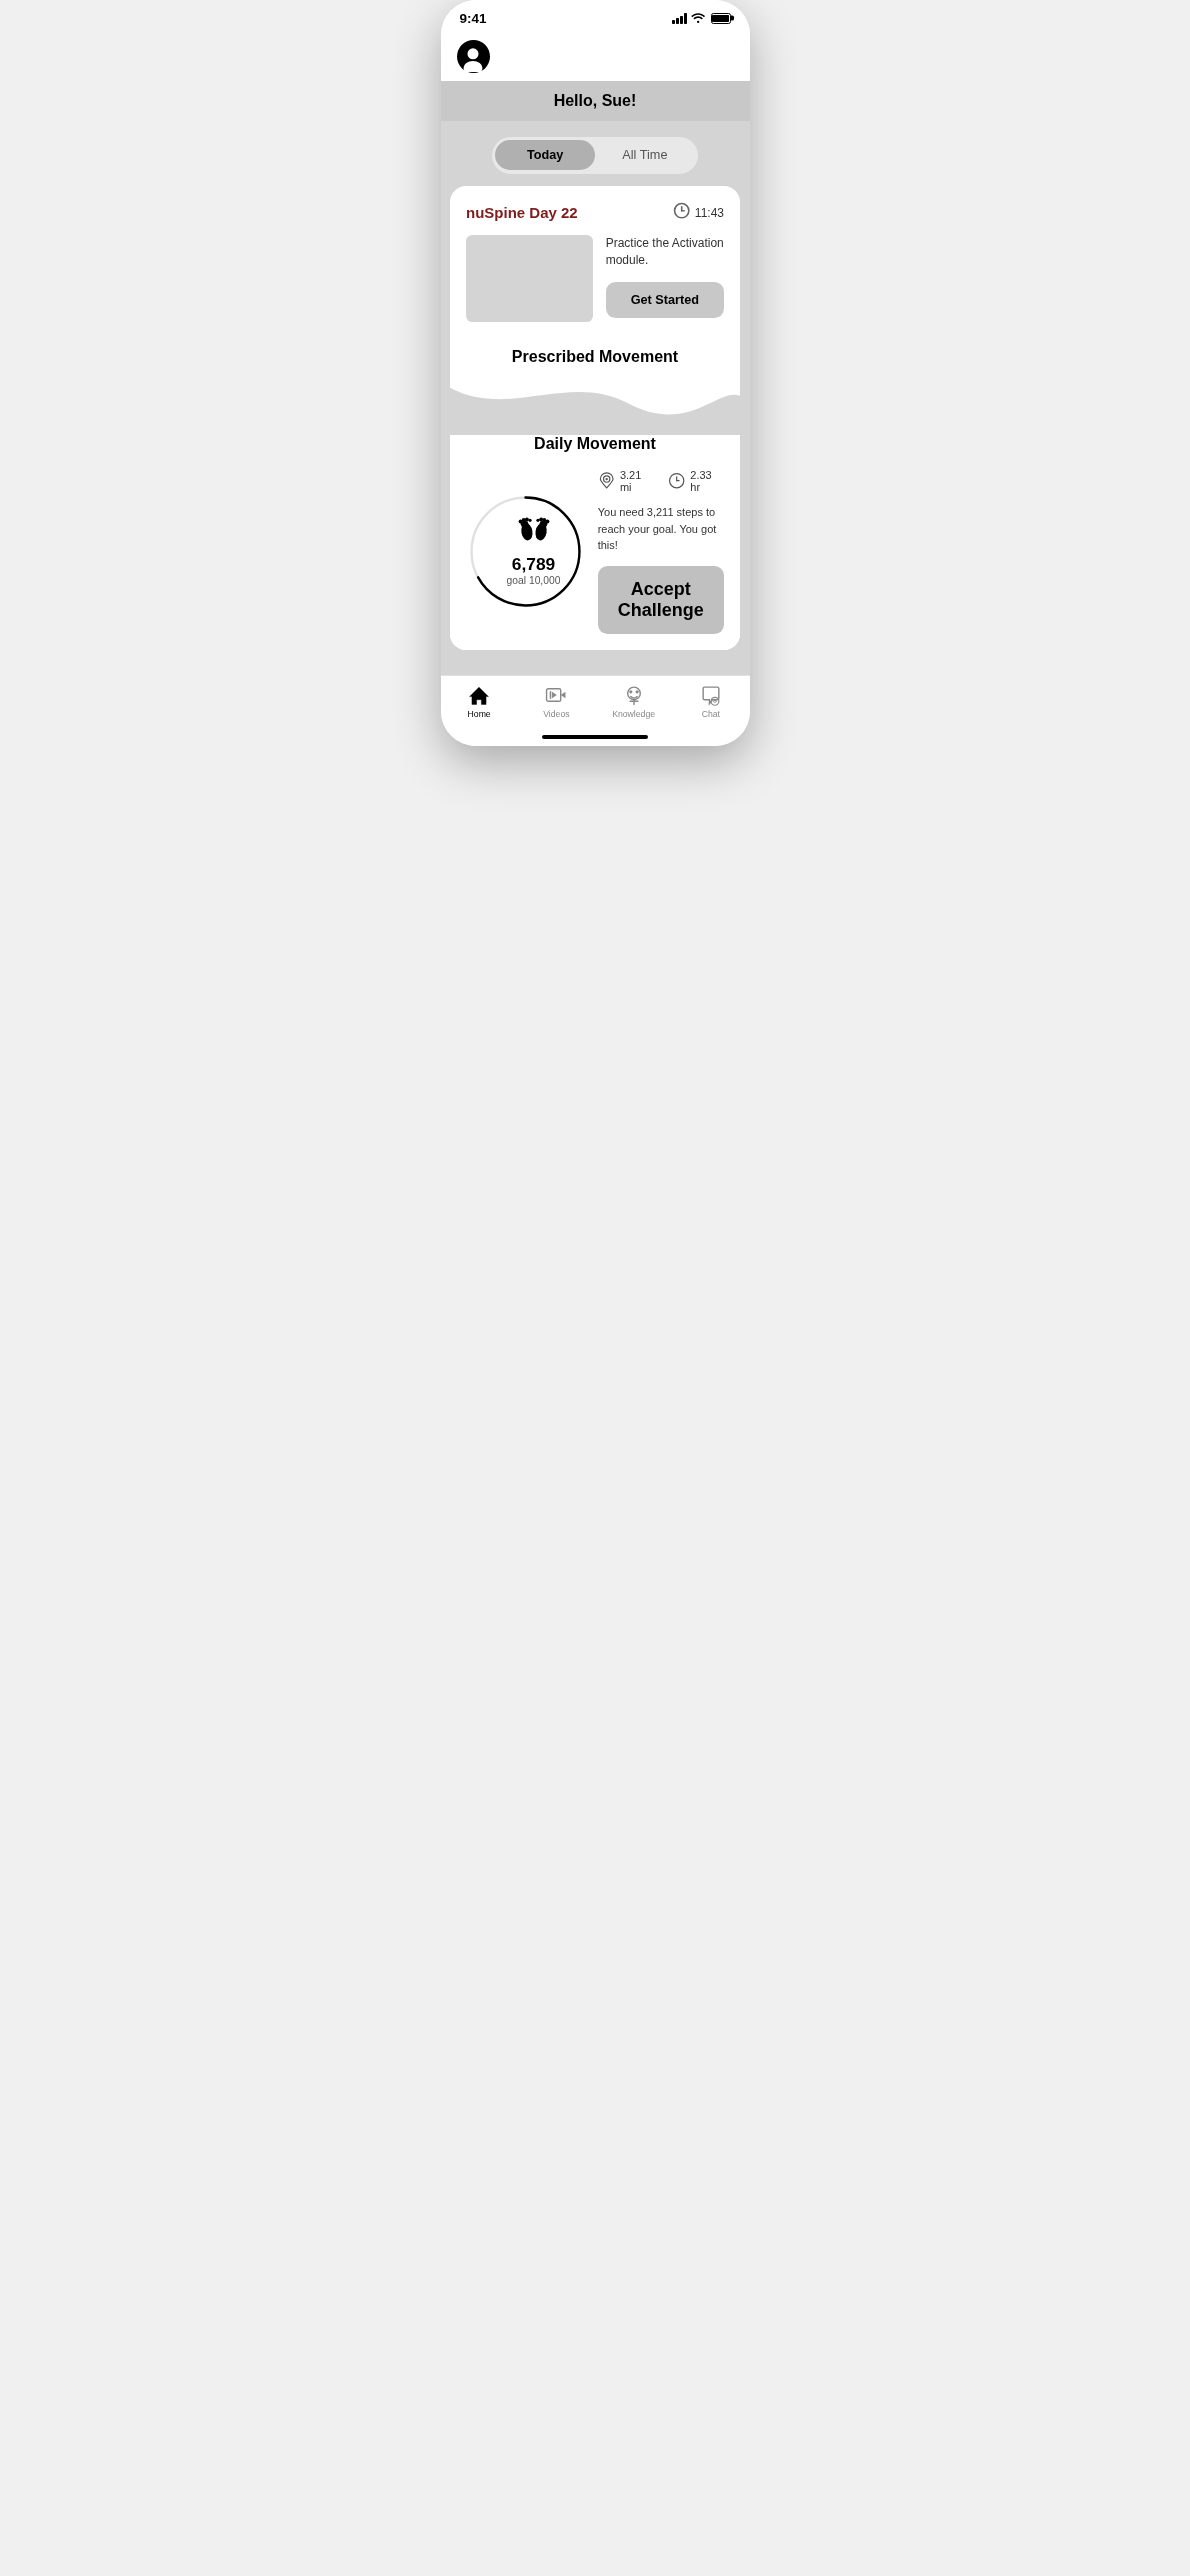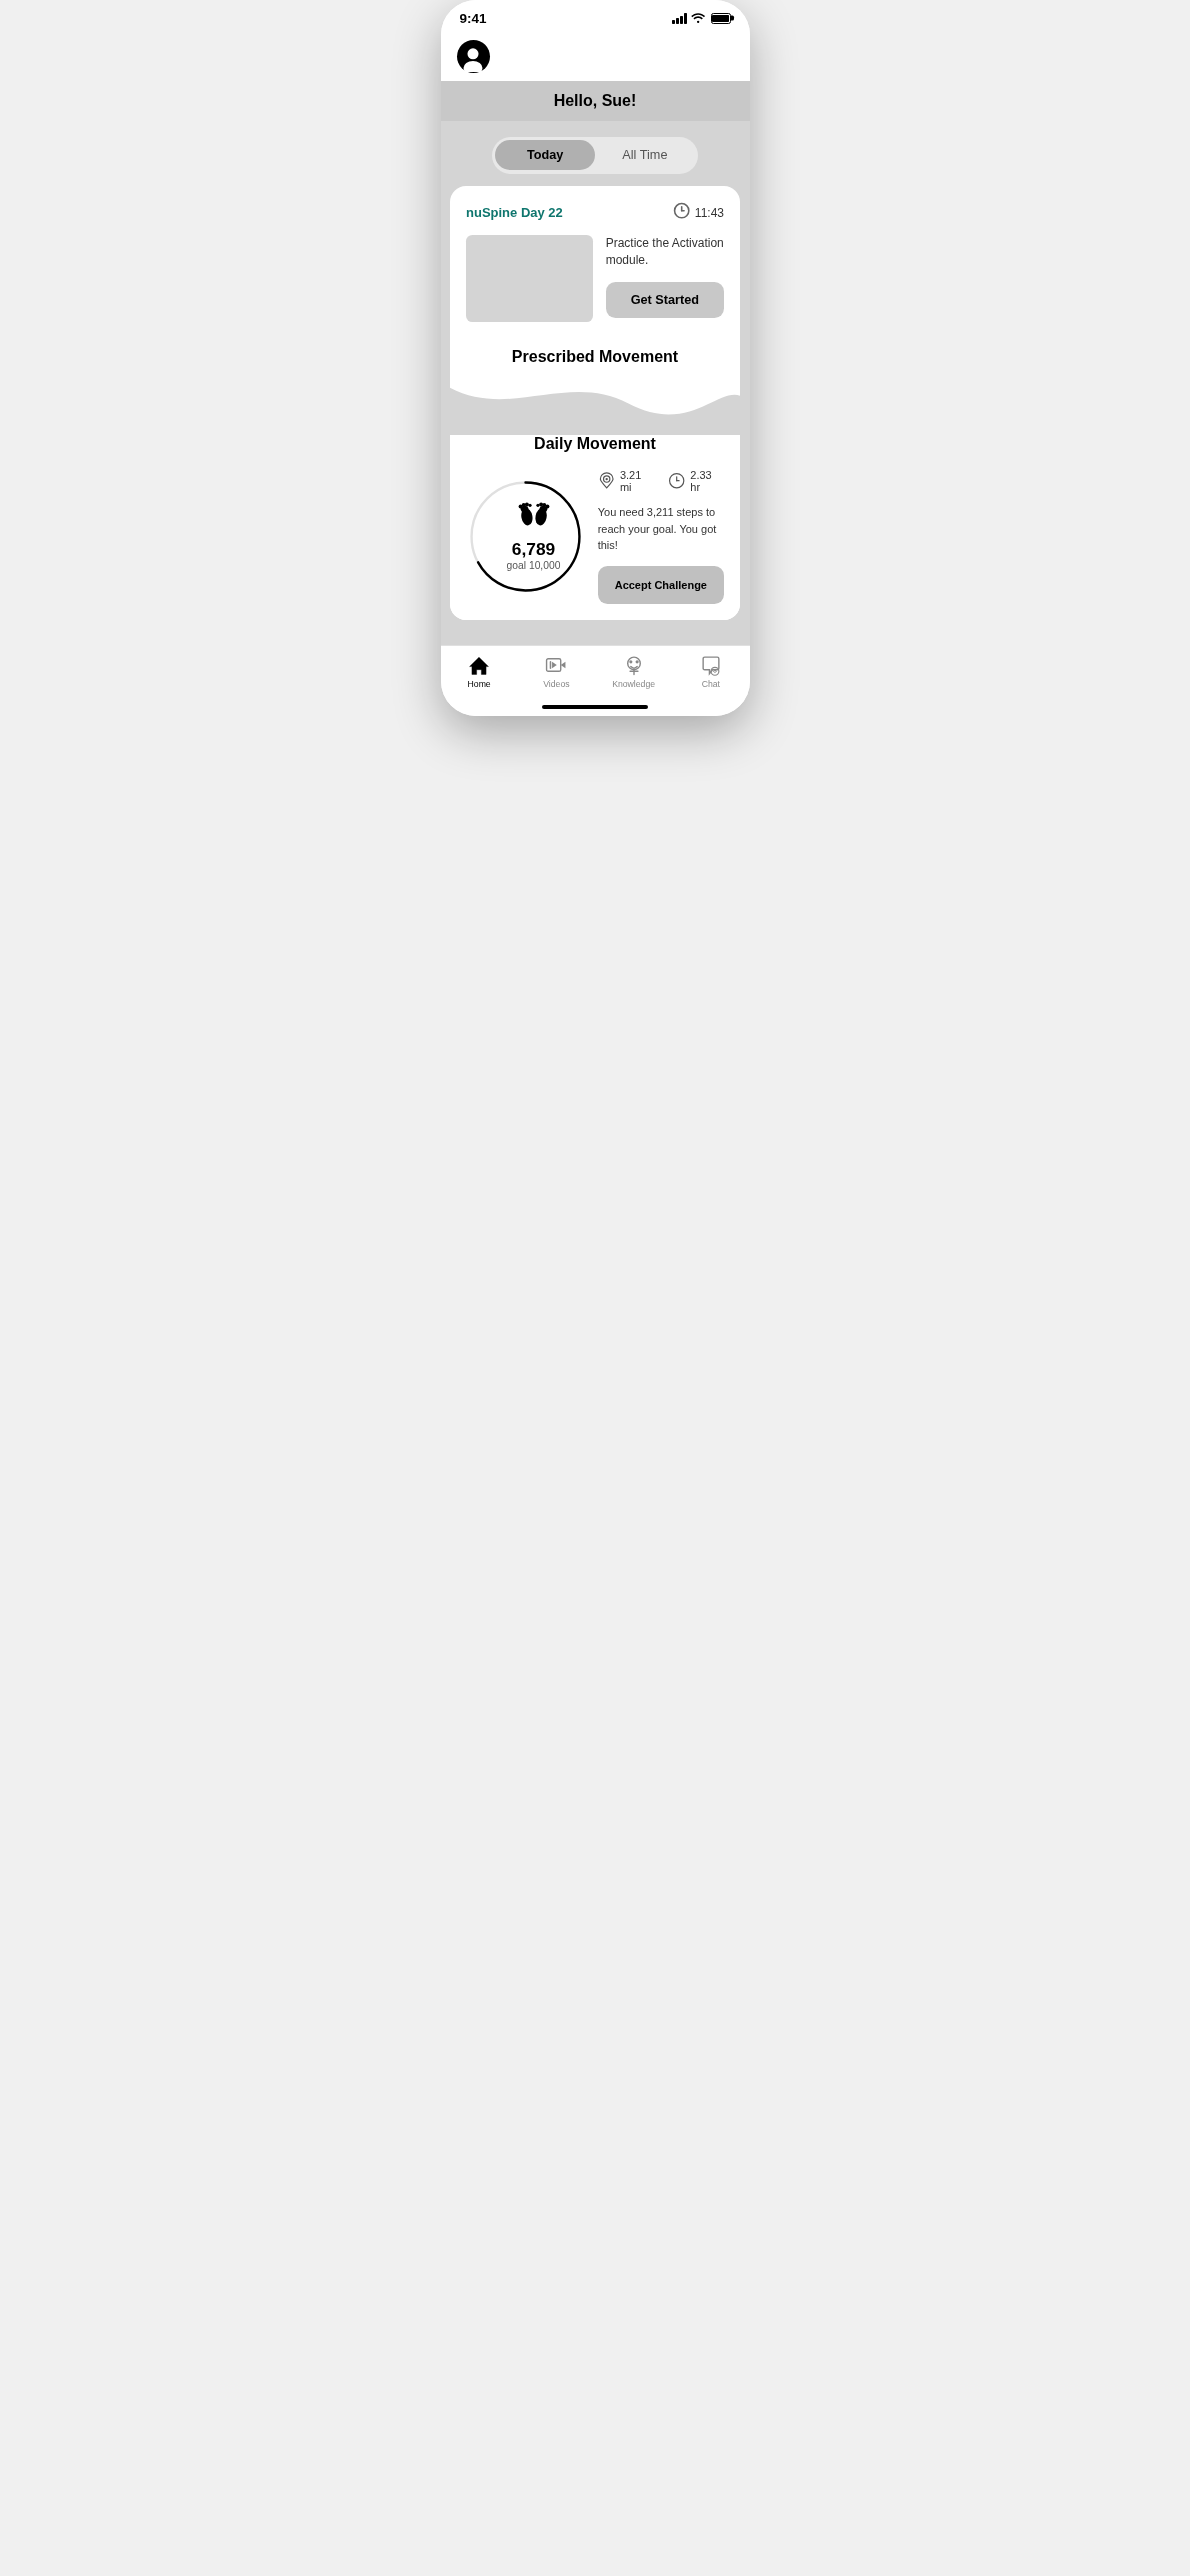--- a/index.html
+++ b/index.html
@@ -181,23 +181,23 @@
     }
 
     .card-header {
       display: flex;
       justify-content: space-between;
       align-items: center;
       margin-bottom: 12.7px;
     }
 
     .card-title {
-      font-size: 13px;
+      font-size: 15px;
       font-weight: 600;
-      color: #0f766e;
+      color: #7f1d1d;
     }
 
     .time-badge {
       display: flex;
       align-items: center;
       gap: 4.8px;
     }
 
     .time-text {
       font-size: 12px;
@@ -338,21 +338,21 @@
       color: #333;
       line-height: 1.5;
       margin-bottom: 12.7px;
     }
 
     .accept-challenge-btn {
       background: #c0c0c0;
       border: none;
       border-radius: 9.5px;
       padding: 12.7px;
-      font-size: 11px;
+      font-size: 18px;
       font-weight: 700;
       color: #000;
       cursor: pointer;
       width: 100%;
       text-align: center;
     }
 
     
     .bottom-nav {
       background: #ffffff;

